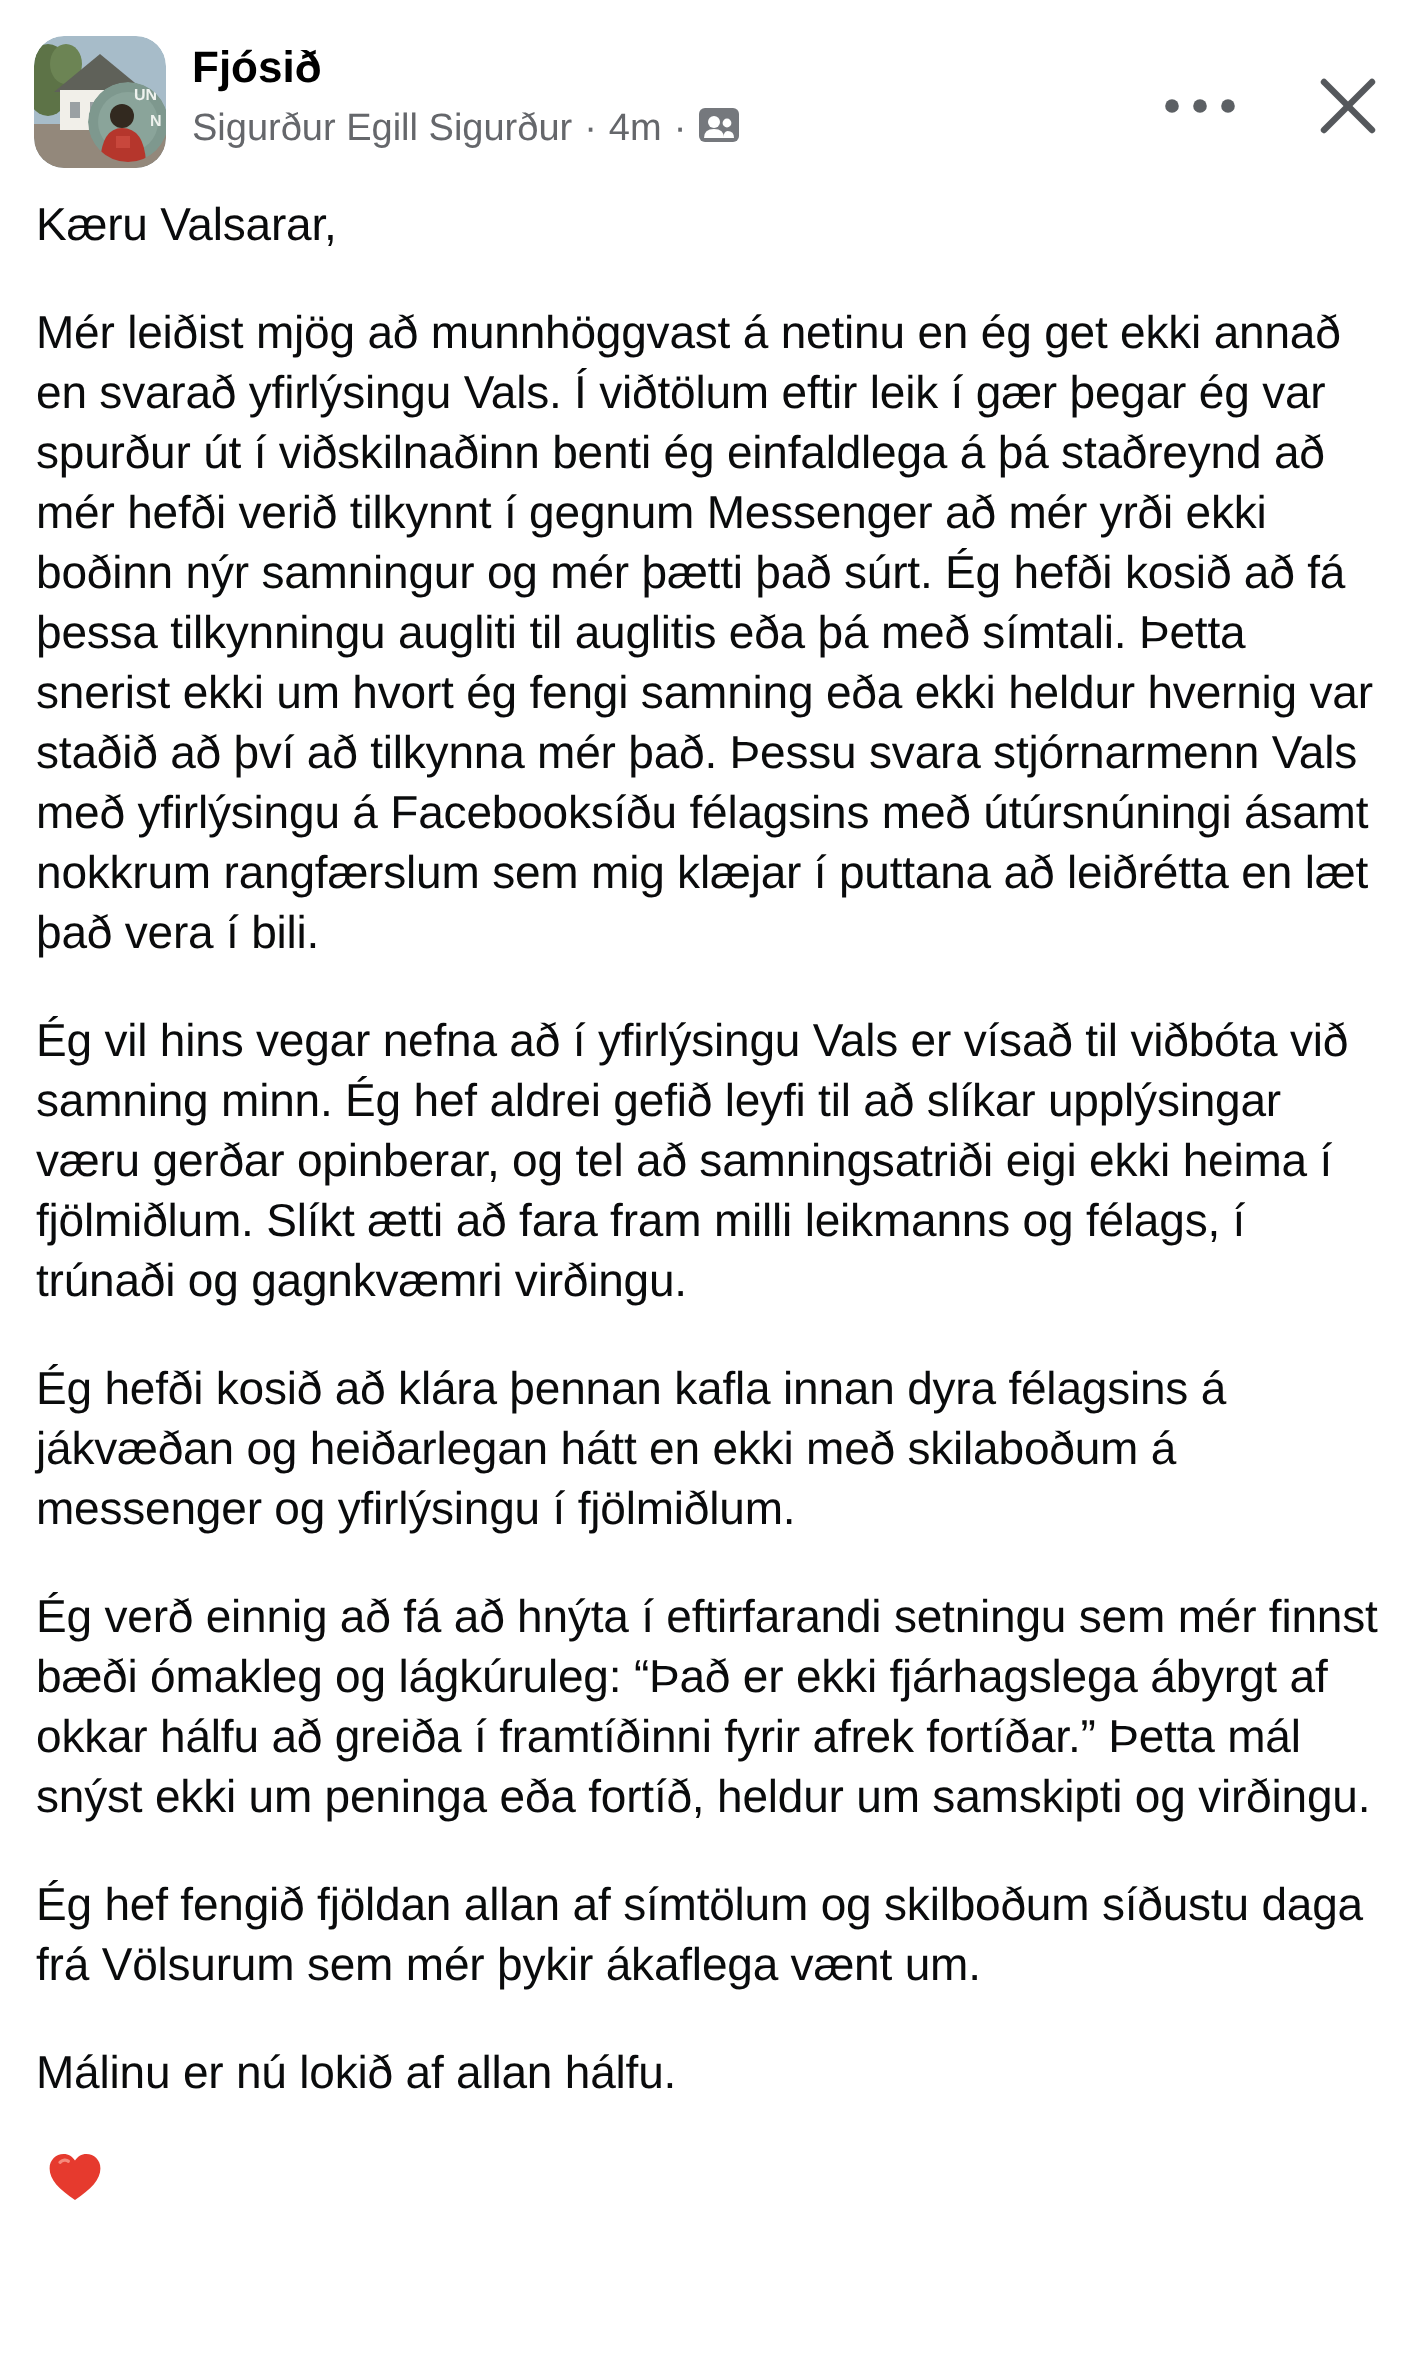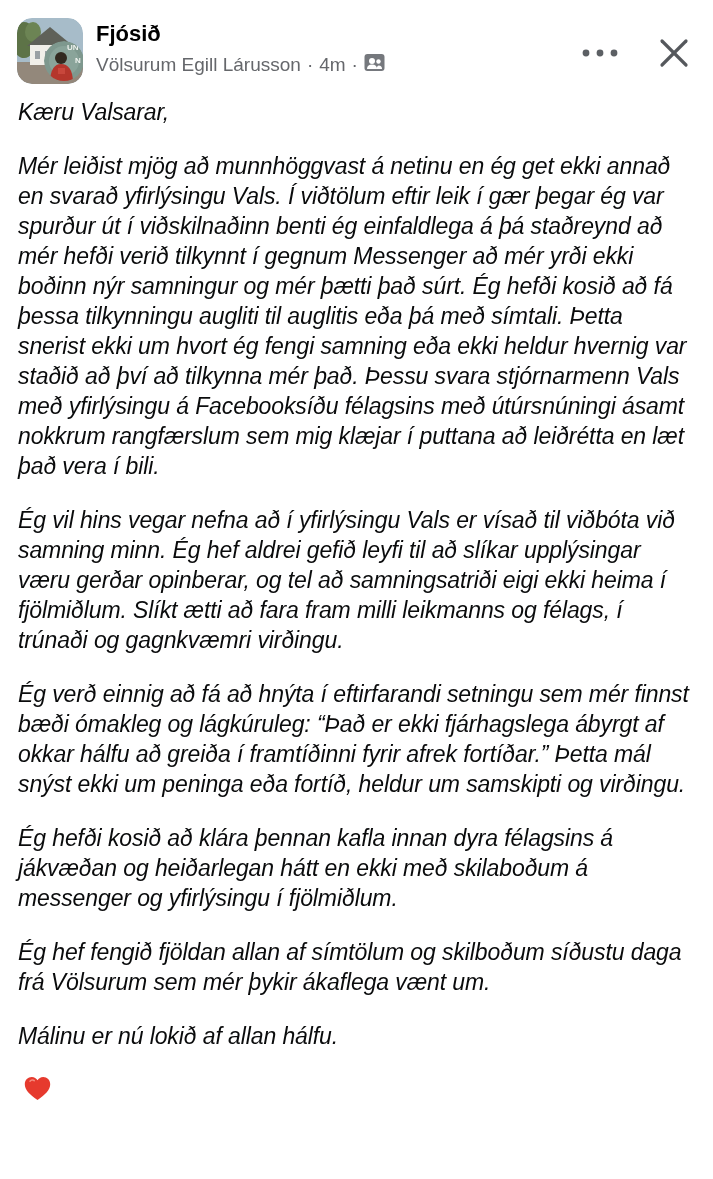--- a/index.html
+++ b/index.html
@@ -24,21 +24,20 @@
   .menu-btn,.close-btn{background:none;border:none;padding:4px;cursor:pointer;display:flex;align-items:center;}
 
   
   .post-body{padding:13px 19px 0 18px;}
   .post-body p{
     margin:0 0 24px 0;
     font-size:23px;
     line-height:30px;
     letter-spacing:-0.1px;
     color:#0a0b0c;
-    font-style:italic;
   }
   .heart{display:inline-block;vertical-align:-3px;margin-left:6px;}
 </style>
 </head>
 <body>
 
 <div class="post-card">
 
   <div class="header">
 
@@ -72,21 +71,21 @@
             <path d="M33 63 Q34 46 44 46 Q55 46 56 63 Z" fill="#b5362c"></path>
             <rect x="41" y="50" width="7" height="6" fill="#c8473c"></rect>
           </g>
         </g>
       </svg>
     </div>
 
     <div class="head-info">
       <div class="page-name">Fjósið</div>
       <div class="sub-line">
-        <span>Völsurum Egill Lárusson</span>
+        <span>Sigurður Egill Sigurður</span>
         <span class="sep">·</span>
         <span>4m</span>
         <span class="sep">·</span>
         <span class="aud-icon">
           <svg width="21" height="19" viewBox="0 0 21 19">
             <rect x="0.5" y="1" width="20" height="17" rx="3" fill="#75787d"></rect>
             <circle cx="8" cy="8" r="3" fill="#ffffff"></circle>
             <path d="M3 16 Q3 11.5 8 11.5 Q13 11.5 13 16 Z" fill="#ffffff"></path>
             <circle cx="14.5" cy="8.5" r="2.2" fill="#ffffff"></circle>
             <path d="M12.5 16 Q13 12.5 14.8 12.5 Q18 12.5 18 16 Z" fill="#ffffff"></path>
@@ -109,22 +108,22 @@
           <line x1="29" y1="5" x2="5" y2="29" stroke="#55585c" stroke-width="3.2" stroke-linecap="round"></line>
         </svg>
       </button>
     </div>
   </div>
 
   <div class="post-body">
     <p>Kæru Valsarar,</p>
     <p>Mér leiðist mjög að munnhöggvast á netinu en ég get ekki annað en svarað yfirlýsingu Vals. Í viðtölum eftir leik í gær þegar ég var spurður út í viðskilnaðinn benti ég einfaldlega á þá staðreynd að mér hefði verið tilkynnt í gegnum Messenger að mér yrði ekki boðinn nýr samningur og mér þætti það súrt. Ég hefði kosið að fá þessa tilkynningu augliti til auglitis eða þá með símtali. Þetta snerist ekki um hvort ég fengi samning eða ekki heldur hvernig var staðið að því að tilkynna mér það. Þessu svara stjórnarmenn Vals með yfirlýsingu á Facebooksíðu félagsins með útúrsnúningi ásamt nokkrum rangfærslum sem mig klæjar í puttana að leiðrétta en læt það vera í bili.</p>
     <p>Ég vil hins vegar nefna að í yfirlýsingu Vals er vísað til viðbóta við samning minn. Ég hef aldrei gefið leyfi til að slíkar upplýsingar væru gerðar opinberar, og tel að samningsatriði eigi ekki heima í fjölmiðlum. Slíkt ætti að fara fram milli leikmanns og félags, í trúnaði og gagnkvæmri virðingu.</p>
+    <p>Ég hefði kosið að klára þennan kafla innan dyra félagsins á jákvæðan og heiðarlegan hátt en ekki með skilaboðum á messenger og yfirlýsingu í fjölmiðlum.</p>
     <p>Ég verð einnig að fá að hnýta í eftirfarandi setningu sem mér finnst bæði ómakleg og lágkúruleg: “Það er ekki fjárhagslega ábyrgt af okkar hálfu að greiða í framtíðinni fyrir afrek fortíðar.” Þetta mál snýst ekki um peninga eða fortíð, heldur um samskipti og virðingu.</p>
-    <p>Ég hefði kosið að klára þennan kafla innan dyra félagsins á jákvæðan og heiðarlegan hátt en ekki með skilaboðum á messenger og yfirlýsingu í fjölmiðlum.</p>
     <p>Ég hef fengið fjöldan allan af símtölum og skilboðum síðustu daga frá Völsurum sem mér þykir ákaflega vænt um.</p>
     <p>Málinu er nú lokið af allan hálfu.</p>
     <p>
       <span class="heart">
         <svg width="27" height="25" viewBox="0 0 27 25">
           <path d="M13.5 24 C5.5 18.5 0.8 13.8 0.8 8.2 C0.8 4 4 1 7.8 1 C10.3 1 12.3 2.3 13.5 4.3 C14.7 2.3 16.7 1 19.2 1 C23 1 26.2 4 26.2 8.2 C26.2 13.8 21.5 18.5 13.5 24 Z" fill="#e63a2e"></path>
           <path d="M6 5.2 C7.2 3.8 9.2 3.7 10.2 4.6" stroke="#f58a7c" stroke-width="1.6" fill="none" stroke-linecap="round"></path>
         </svg>
       </span>
     </p>

